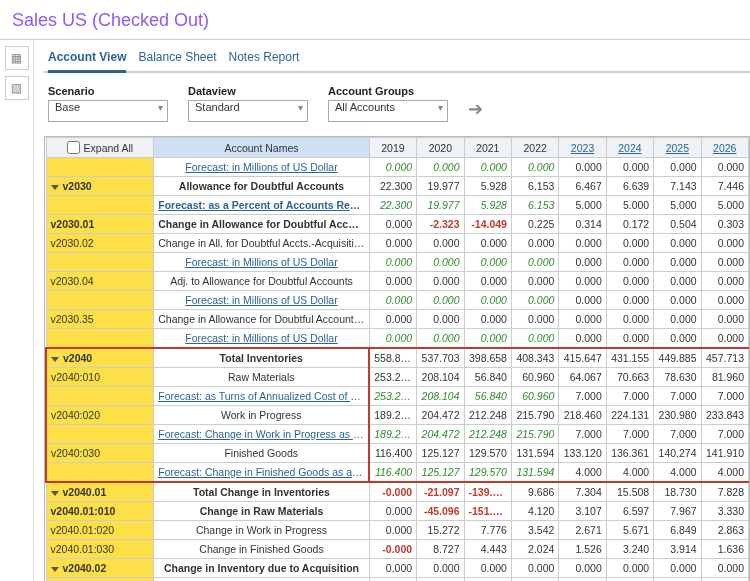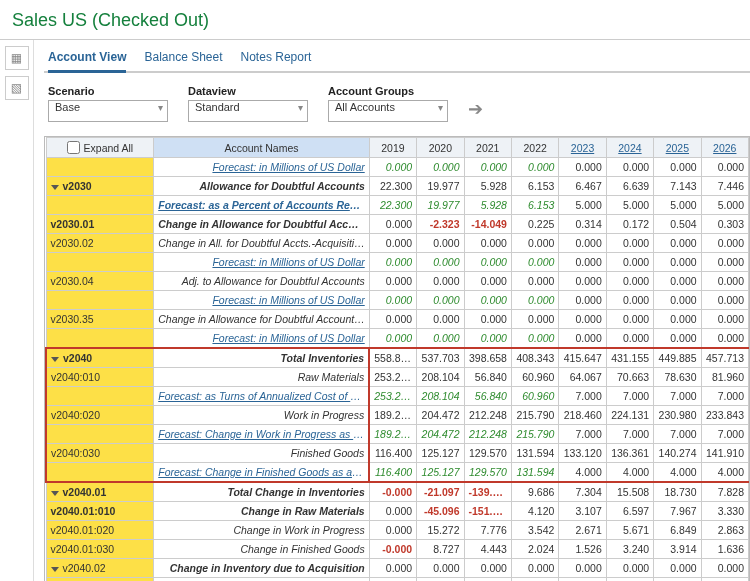--- a/index.html
+++ b/index.html
@@ -6,21 +6,21 @@
   body {
     margin: 0;
     font-family: Arial, Helvetica, sans-serif;
     font-size: 11px;
     color: #333;
     background: #fff;
     width: 750px;
   }
   .page-title {
     font-size: 18px;
-    color: #15803d;
+    color: #8b5cf6;
     padding: 10px 12px 8px 12px;
     font-weight: 400;
   }
   .content {
     display: flex;
     border-top: 1px solid #ccc;
   }
   .left-rail {
     width: 34px;
     border-right: 1px solid #ddd;
@@ -43,21 +43,21 @@
     cursor: pointer;
   }
   .main {
     flex: 1;
     padding: 0 0 0 10px;
     overflow: hidden;
   }
   .tabs {
     border-bottom: 2px solid #ccc;
     display: flex;
-    gap: 18px;
+    gap: 12px;
     padding: 10px 4px 0 4px;
     font-size: 12px;
   }
   .tab {
     color: #2a6496;
     padding-bottom: 6px;
     cursor: pointer;
   }
   .tab.active {
     color: #2a6496;
@@ -112,21 +112,21 @@
     font-weight: 400;
     text-align: center;
     color: #333;
   }
   thead th.hdr-names {
     background: #cfe0f4;
     font-weight: 400;
   }
   thead th .year-link { color: #2a6496; text-decoration: underline; cursor: pointer; }
   td.code-cell { background: #fde047; color: #333; vertical-align: middle; }
-  td.name-cell { text-align: right; font-style: italic; }
+  td.name-cell { text-align: center; }
   td.name-cell.link { color: #2a6496; text-decoration: underline; cursor: pointer; }
   td.name-cell.bold, tr.bold td.name-cell { font-weight: 700; }
   tr.bold td.name-cell.link { font-weight: 700; }
   td.num { text-align: right; font-variant-numeric: tabular-nums; }
   td.num.green { color: #2e8b2e; font-style: italic; }
   td.num.red  { color: #c0392b; font-weight: 700; }
   .expand-ctrl { display: flex; align-items: center; gap: 4px; justify-content: center; }
   .expand-ctrl input { margin: 0; }
   .caret { display:inline-block; width:0;height:0;border-left:4px solid transparent;border-right:4px solid transparent;border-top:5px solid #555; margin-right:4px; vertical-align:middle;}
   
@@ -438,21 +438,21 @@
               <td class="num red">-0.000</td>
               <td class="num">8.727</td>
               <td class="num">4.443</td>
               <td class="num">2.024</td>
               <td class="num">1.526</td>
               <td class="num">3.240</td>
               <td class="num">3.914</td>
               <td class="num">1.636</td>
             </tr>
             <tr class="bold">
-              <td class="code-cell"><span class="caret"></span><span style="font-weight: 400;">v2040.02</span></td>
+              <td class="code-cell"><span class="caret"></span><span style="font-weight: 700;">v2040.02</span></td>
               <td class="name-cell">Change in Inventory due to Acquisition</td>
               <td class="num">0.000</td>
               <td class="num">0.000</td>
               <td class="num">0.000</td>
               <td class="num">0.000</td>
               <td class="num">0.000</td>
               <td class="num">0.000</td>
               <td class="num">0.000</td>
               <td class="num">0.000</td>
             </tr>

